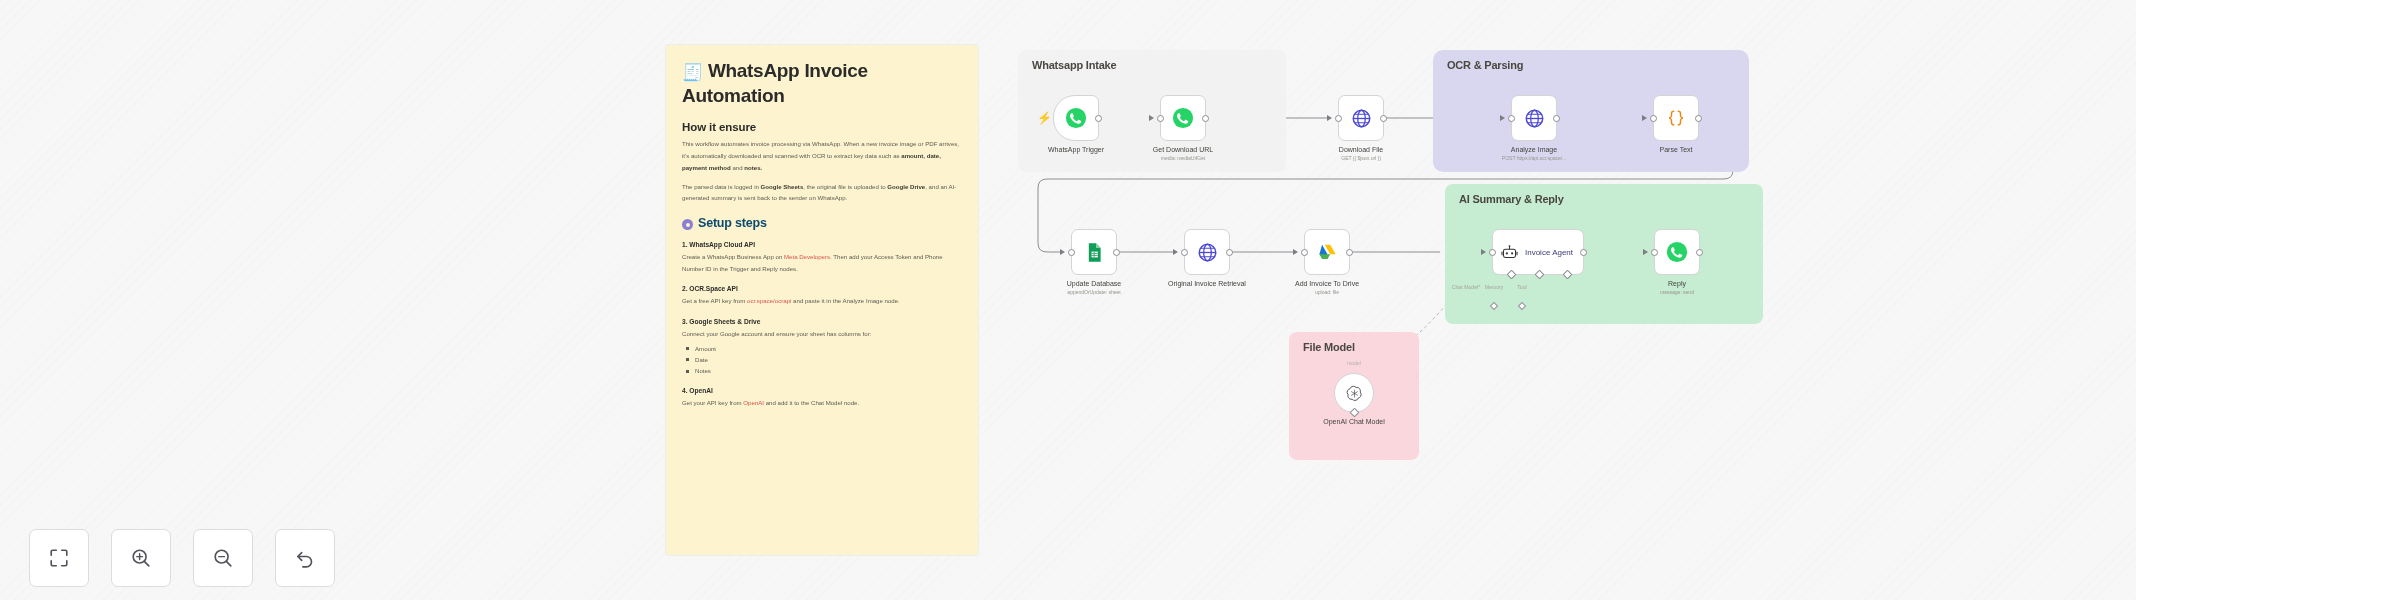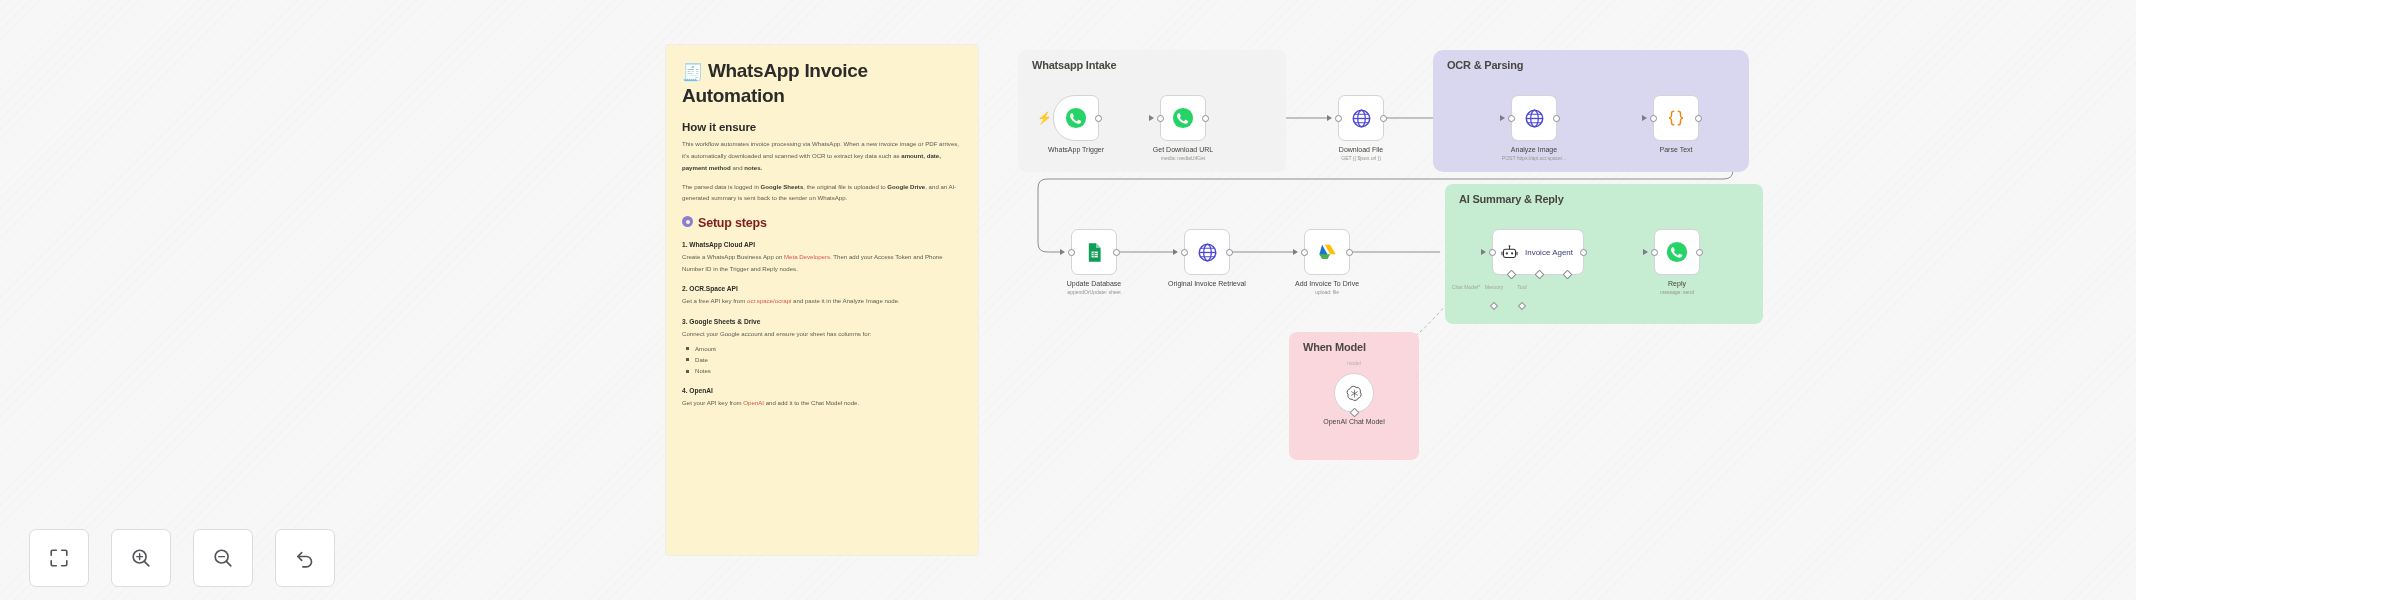--- a/index.html
+++ b/index.html
@@ -57,24 +57,24 @@
   .note-p {
     font-size: 6.1px;
     line-height: 1.95;
     color: #5d5a52;
     margin-bottom: 7px;
   }
   .note-p b { color: #3a3832; font-weight: 700; }
   .setup-head {
     font-size: 12.5px;
     font-weight: 700;
-    color: #7f1d1d;
+    color: #0c4a6e;
     margin: 12px 0 10px 0;
     display: flex;
-    align-items: flex-start;
+    align-items: flex-end;
     gap: 5px;
     letter-spacing: -0.2px;
   }
   .gear-dot {
     width: 11px; height: 11px; border-radius: 50%;
     background: #8b7fd4;
     display: inline-block;
     position: relative;
     flex: 0 0 auto;
   }
@@ -335,21 +335,21 @@
   <div class="group" id="g-intake">
     <div class="group-label">Whatsapp Intake</div>
   </div>
   <div class="group" id="g-ocr">
     <div class="group-label">OCR &amp; Parsing</div>
   </div>
   <div class="group" id="g-ai">
     <div class="group-label">AI Summary &amp; Reply</div>
   </div>
   <div class="group" id="g-chat">
-    <div class="group-label">When Model</div>
+    <div class="group-label">File Model</div>
   </div>
 
   <div class="node trigger" style="left:1053px; top:95px;">
     <span class="bolt">⚡</span>
     <svg viewBox="0 0 24 24" width="22" height="22">
       <circle cx="12" cy="12" r="11" fill="#25D366"></circle>
       <path d="M8.6 7.4c-.25-.56-.5-.45-.7-.46h-.58c-.2 0-.53.08-.8.38-.28.3-1.05 1.03-1.05 2.5s1.08 2.9 1.23 3.1c.15.2 2.08 3.32 5.14 4.53 2.54 1 3.06.8 3.61.75.55-.05 1.78-.73 2.03-1.43.25-.7.25-1.3.18-1.43-.08-.12-.28-.2-.58-.35-.3-.15-1.78-.88-2.06-.98-.27-.1-.47-.15-.67.15-.2.3-.77.98-.95 1.18-.17.2-.35.22-.65.07-.3-.15-1.27-.47-2.42-1.5-.9-.8-1.5-1.78-1.67-2.08-.18-.3-.02-.46.13-.61.14-.14.3-.35.45-.53.15-.18.2-.3.3-.5.1-.2.05-.38-.02-.53-.08-.15-.66-1.6-.92-2.18z" fill="#fff"></path>
     </svg>
     <span class="port out"></span>
     <span class="node-label">

